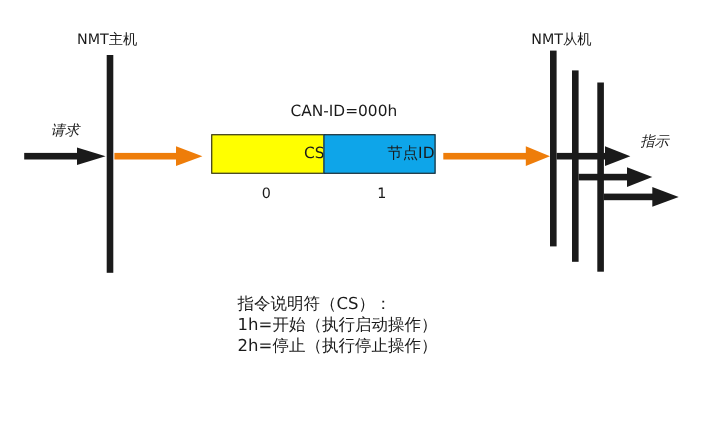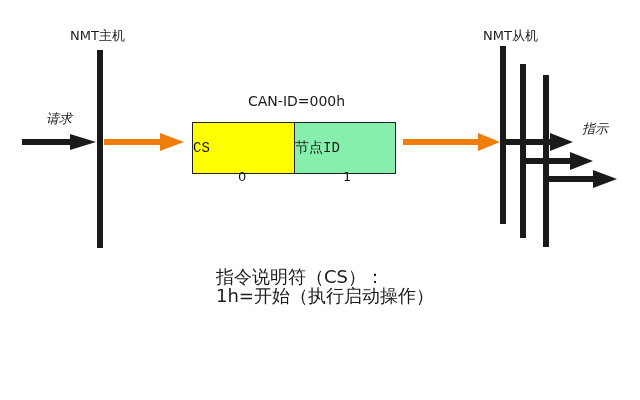--- a/index.html
+++ b/index.html
@@ -1,21 +1,21 @@
 <!DOCTYPE html>
 <html><head>
 <meta charset="utf-8">
 <style>
   html, body { margin:0; padding:0; background:#ffffff; }
   body { width:640px; height:400px; position:relative; overflow:hidden; font-family:"DejaVu Sans","Liberation Sans",sans-serif; color:#1a1a1a; }
   .abs { position:absolute; }
   .label { font-size:13px; white-space:nowrap;text-align:right; }
   svg { position:absolute; left:0; top:0; }
-  .field { position:absolute; top:122px; height:52px; border:1.5px solid #222; box-sizing:border-box; display:flex; align-items:center; justify-content:flex-start; font-size:14px;font-family:Liberation Mono, monospace; }
-  .desc { position:absolute; left:216px; top:267px; font-size:18px; line-height:19px; }
+  .field { position:absolute; top:122px; height:36px; border:1.5px solid #222; box-sizing:border-box; display:flex; align-items:center; justify-content:flex-end; font-size:14px; }
+  .desc { position:absolute; left:216px; top:267px; font-size:15px; line-height:19px; }
 </style>
 </head>
 <body>
 
 <svg width="640" height="400">
 
   <rect x="97" y="50" width="6" height="198" fill="#1a1a1a"></rect>
 
   <rect x="22" y="139" width="50" height="6" fill="#1a1a1a"></rect>
   <polygon points="70,134 96,142 70,150" fill="#1a1a1a"></polygon>
@@ -36,27 +36,28 @@
   <polygon points="570,152 593,161 570,170" fill="#1a1a1a"></polygon>
   <rect x="549" y="176" width="46" height="6" fill="#1a1a1a"></rect>
   <polygon points="593,170 617,179 593,188" fill="#1a1a1a"></polygon>
 </svg>
 
 <div class="abs label" style="left:70px;top:27px;">NMT主机</div>
 <div class="abs label" style="left:483px;top:27px;">NMT从机</div>
 <div class="abs label" style="left:46px;top:110px;font-style:italic;">请求</div>
 <div class="abs label" style="left:582px;top:120px;font-style:italic;">指示</div>
 
-<div class="abs label" style="left:248px;top:93px;font-size:14px;">CAN-ID=000h</div>
+<div class="abs label" style="left:264px;top:93px;font-size:14px;">CAN-ID=000h</div>
 
 <div class="field" style="left:192px;width:104px;background:#ffff00;">
   <span>CS</span>
 </div>
-<div class="field" style="left:294px;width:102px;background:#86efac;">
+<div class="field" style="left:294px;width:102px;background:#0ea5e9;">
   <span>节点ID</span>
 </div>
 <div class="abs label" style="left:238px;top:169px;font-size:13px;">0</div>
 <div class="abs label" style="left:343px;top:169px;font-size:13px;">1</div>
 
 <div class="desc">
   <div>指令说明符（CS）：</div>
   <div>1h=开始（执行启动操作）</div>
+  <div>2h=停止（执行停止操作）</div>
 </div>
 
 </body></html>

